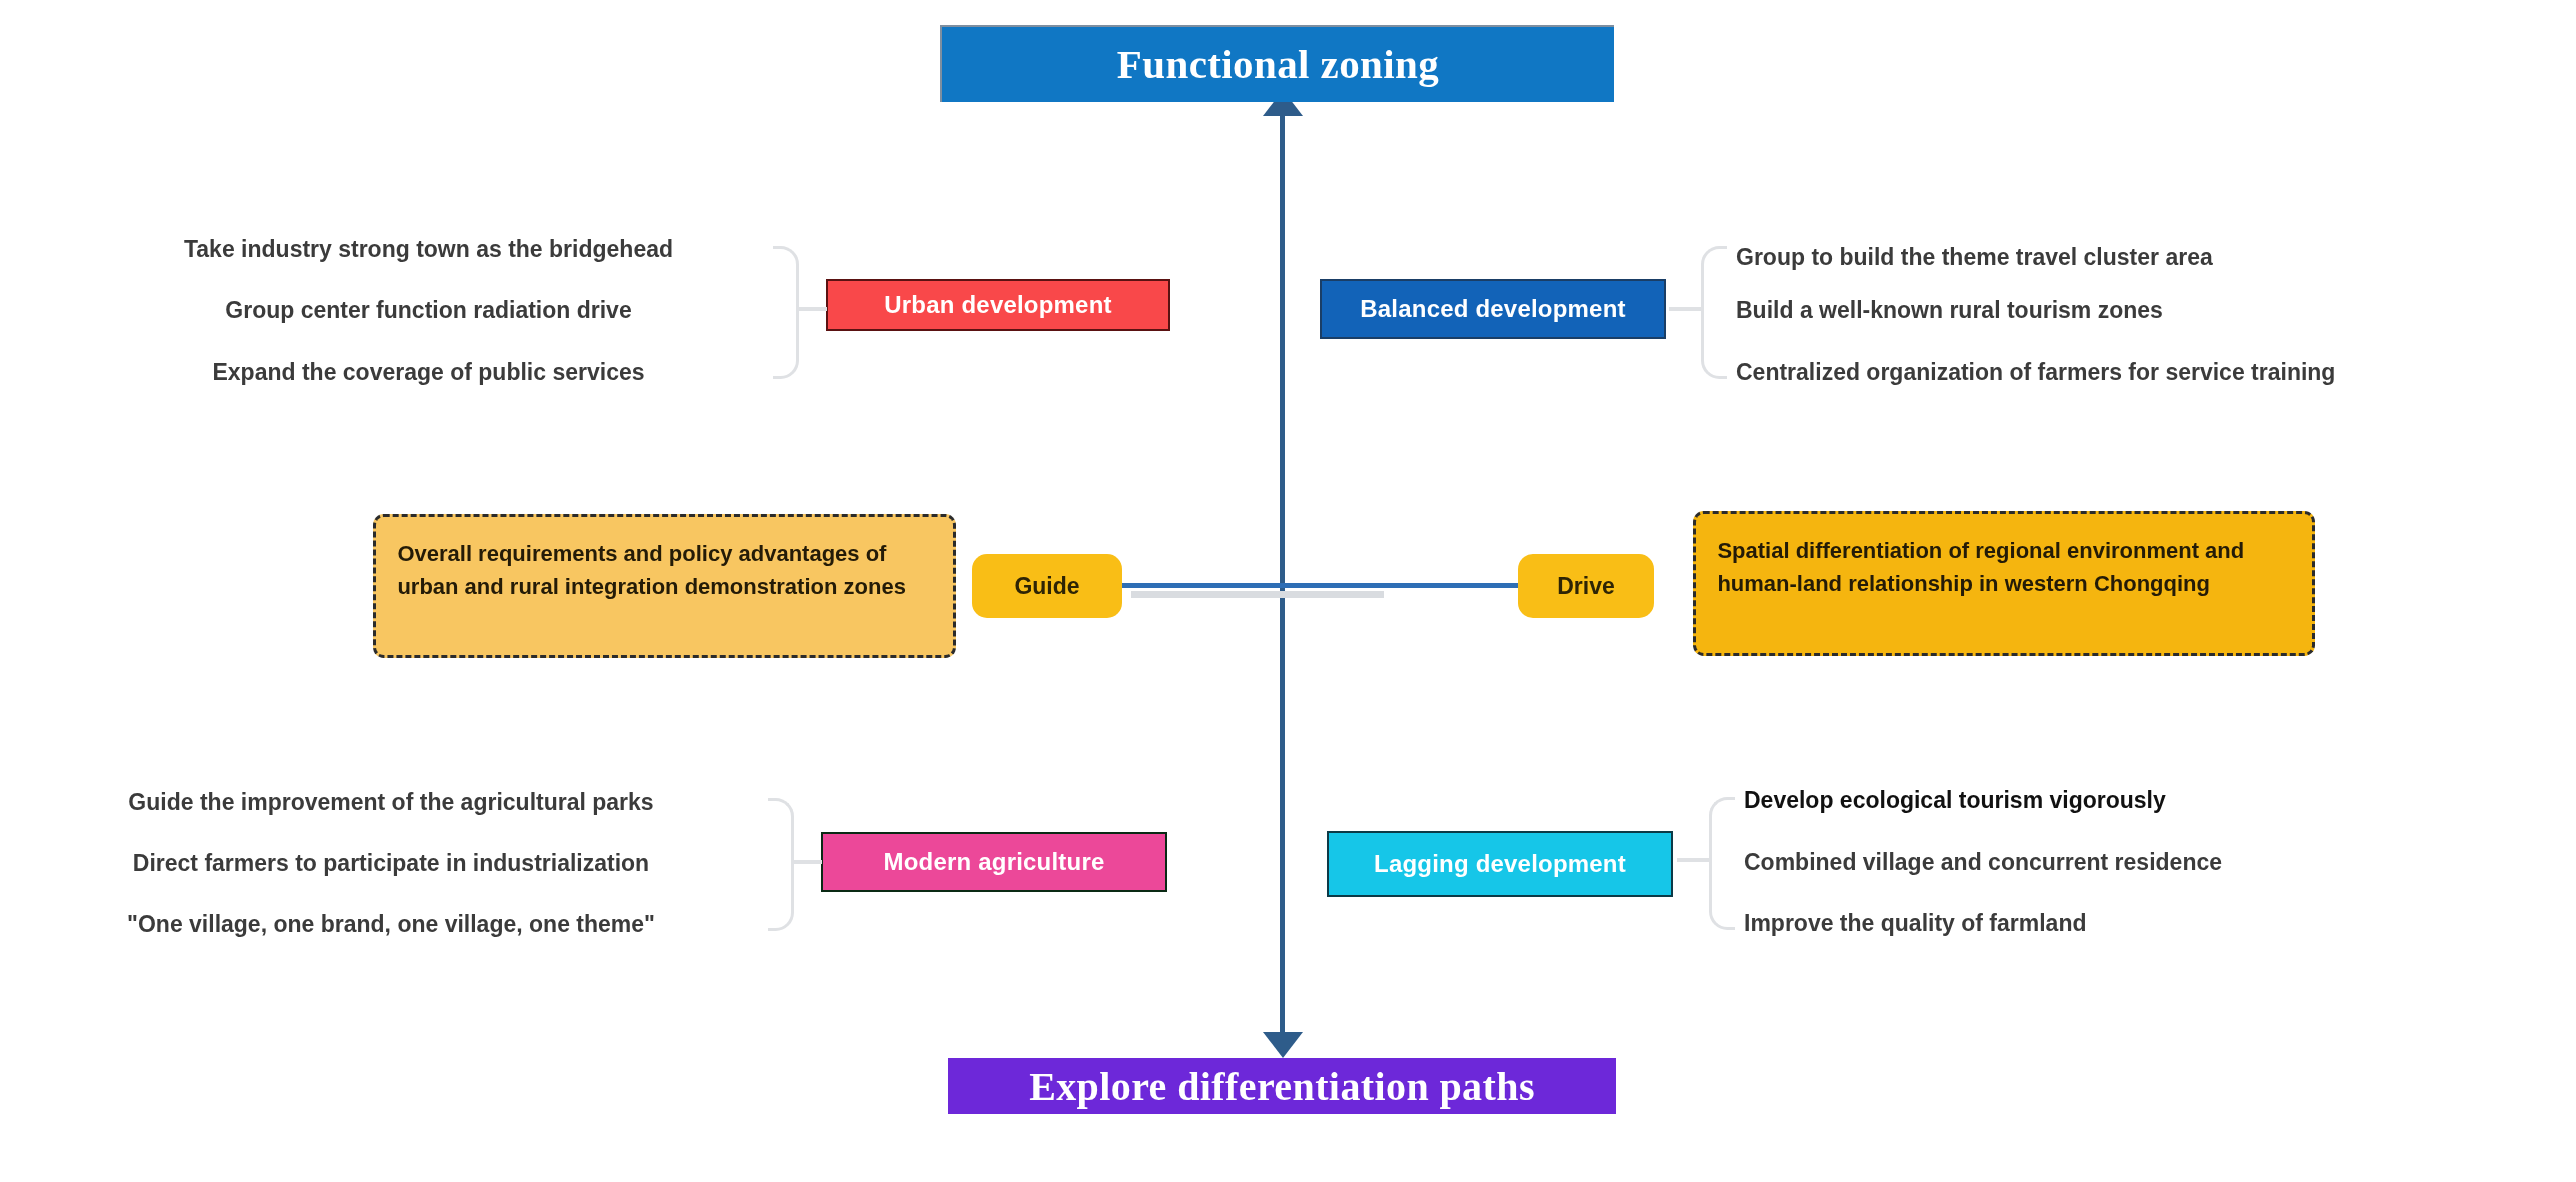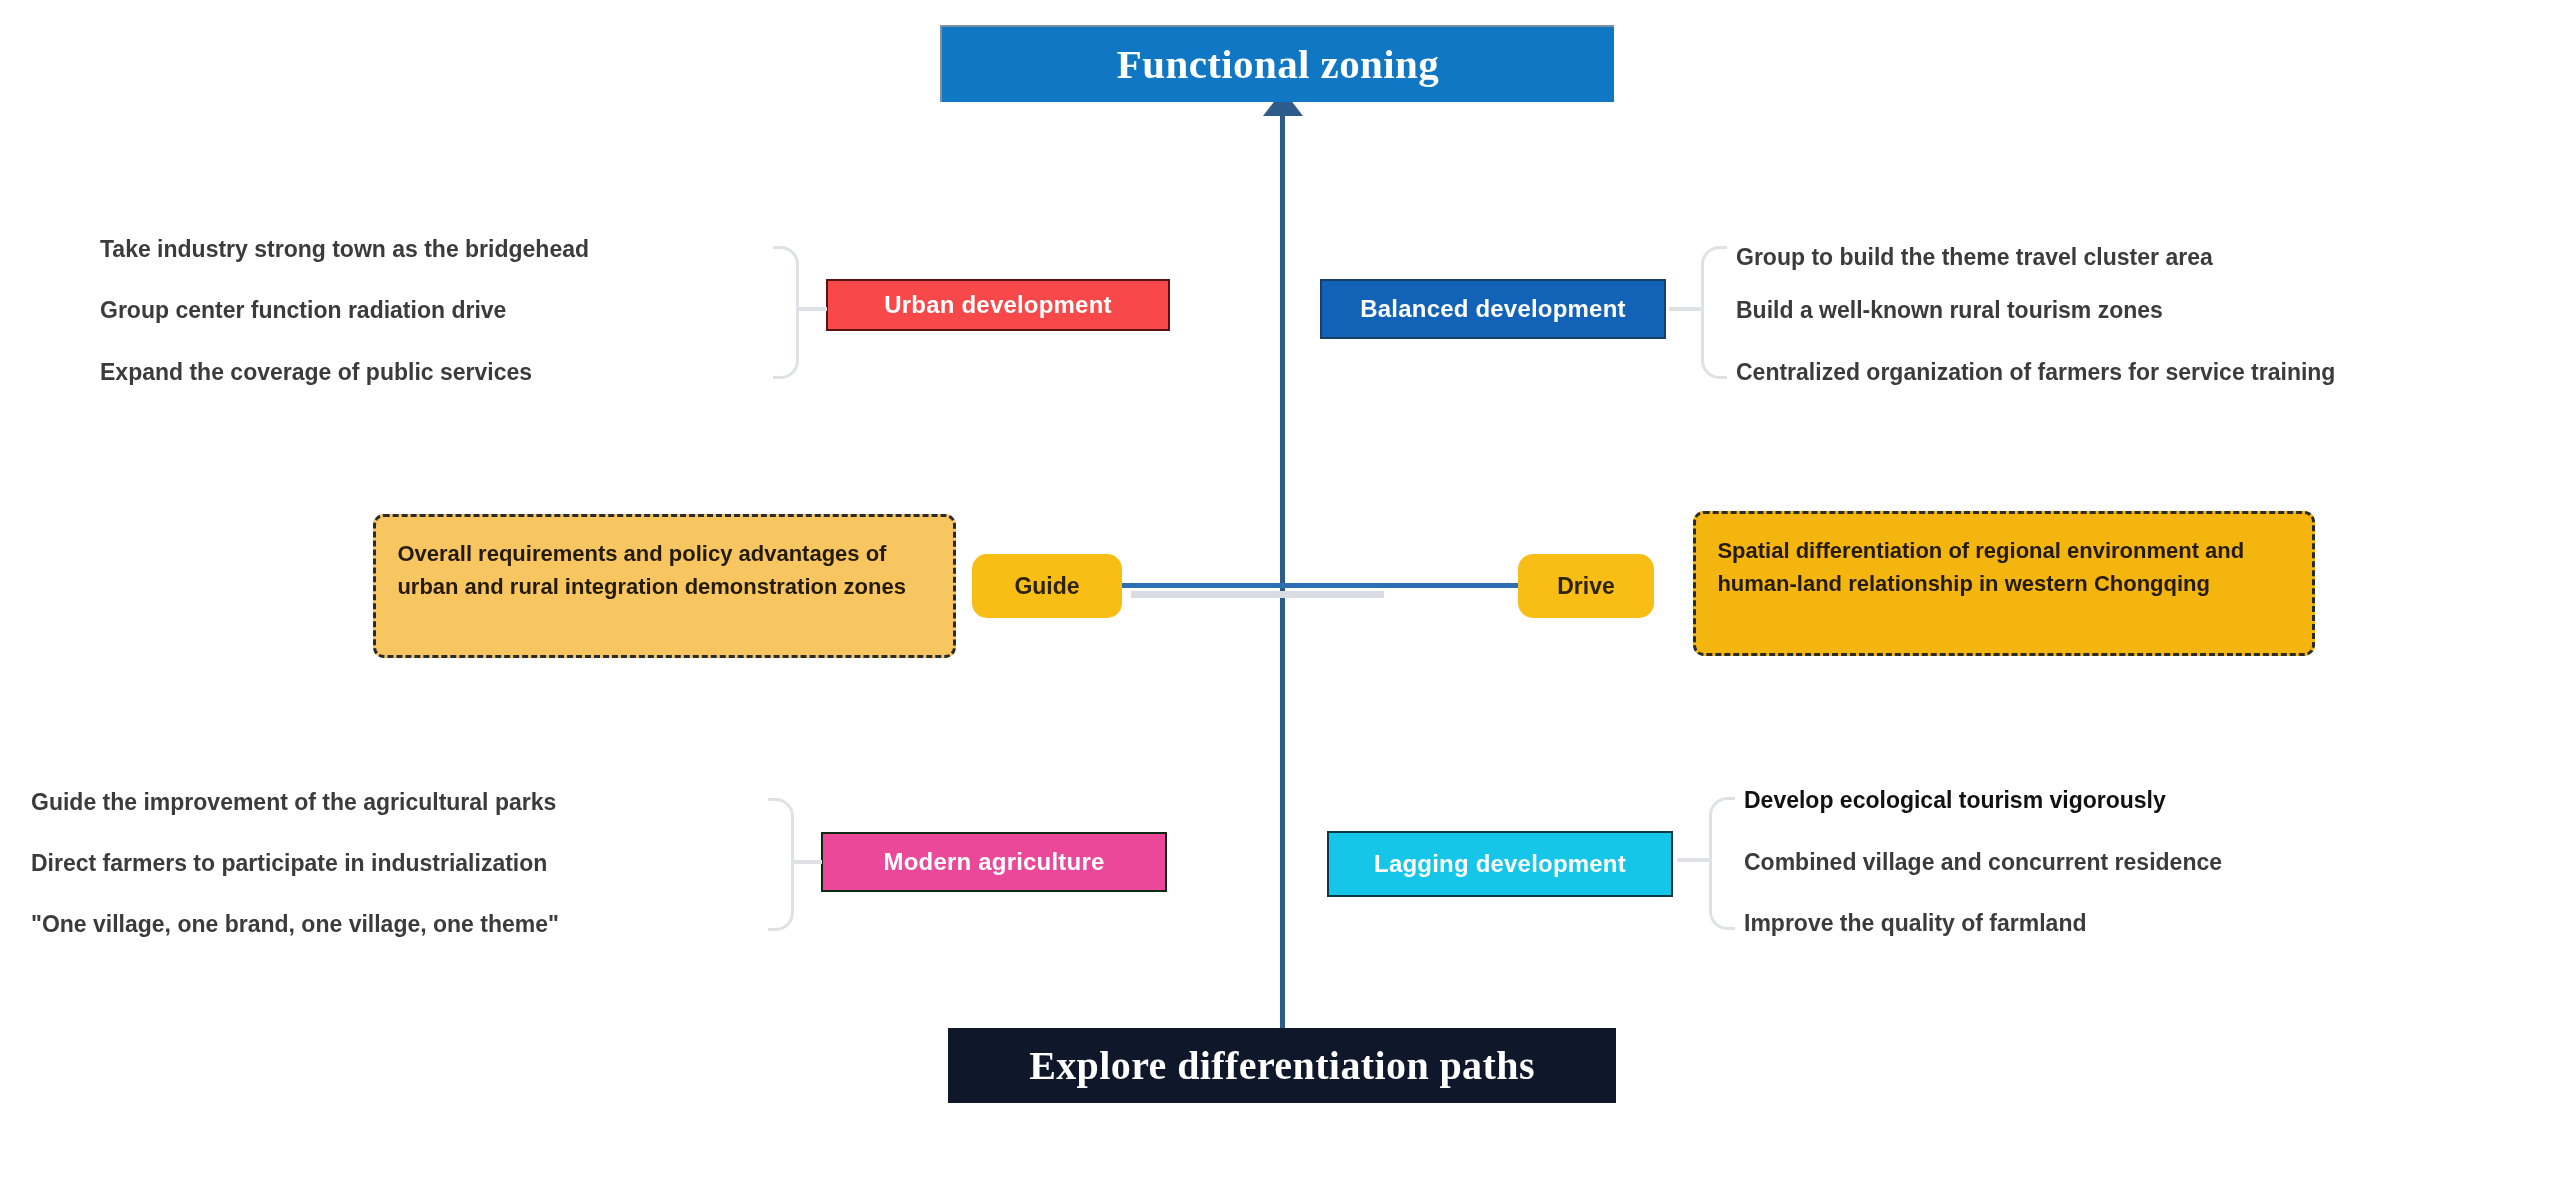--- a/index.html
+++ b/index.html
@@ -76,23 +76,23 @@
   }
   #banner-top {
     left: 940px; top: 24.5px;
     width: 674px; height: 77px;
     background: #1077C4;
     font-size: 41px;
     border-top: 2.3px solid #7f8fa0;
     border-left: 2.3px solid #7f8fa0;
   }
   #banner-bottom {
-    left: 948px; top: 1028px;
-    width: 668px; height: 75px;
-    background: #0f172a;
+    left: 948px; top: 1058px;
+    width: 668px; height: 56px;
+    background: #6d28d9;
     font-size: 40px;
   }
 
   
   .catbox {
     position: absolute;
     display: flex;
     align-items: center;
     justify-content: center;
     font-family: "Liberation Sans", sans-serif;
@@ -153,21 +153,21 @@
   
   .listlabel {
     position: absolute;
     font-family: "Liberation Sans", sans-serif;
     font-weight: bold;
     font-size: 23px;
     color: #3B3B3B;
     white-space: nowrap;
     line-height: 1;
   }
-  .listlabel.r-align { text-align: left; }
+  .listlabel.r-align { text-align: center; }
   .listlabel.emph { color: #111111; }
 
   
   .dashbox {
     position: absolute;
     box-sizing: border-box;
     border: 3.1px dashed #2B2B2B;
     border-radius: 10.7px;
     font-family: "Liberation Sans", sans-serif;
     font-weight: bold;

